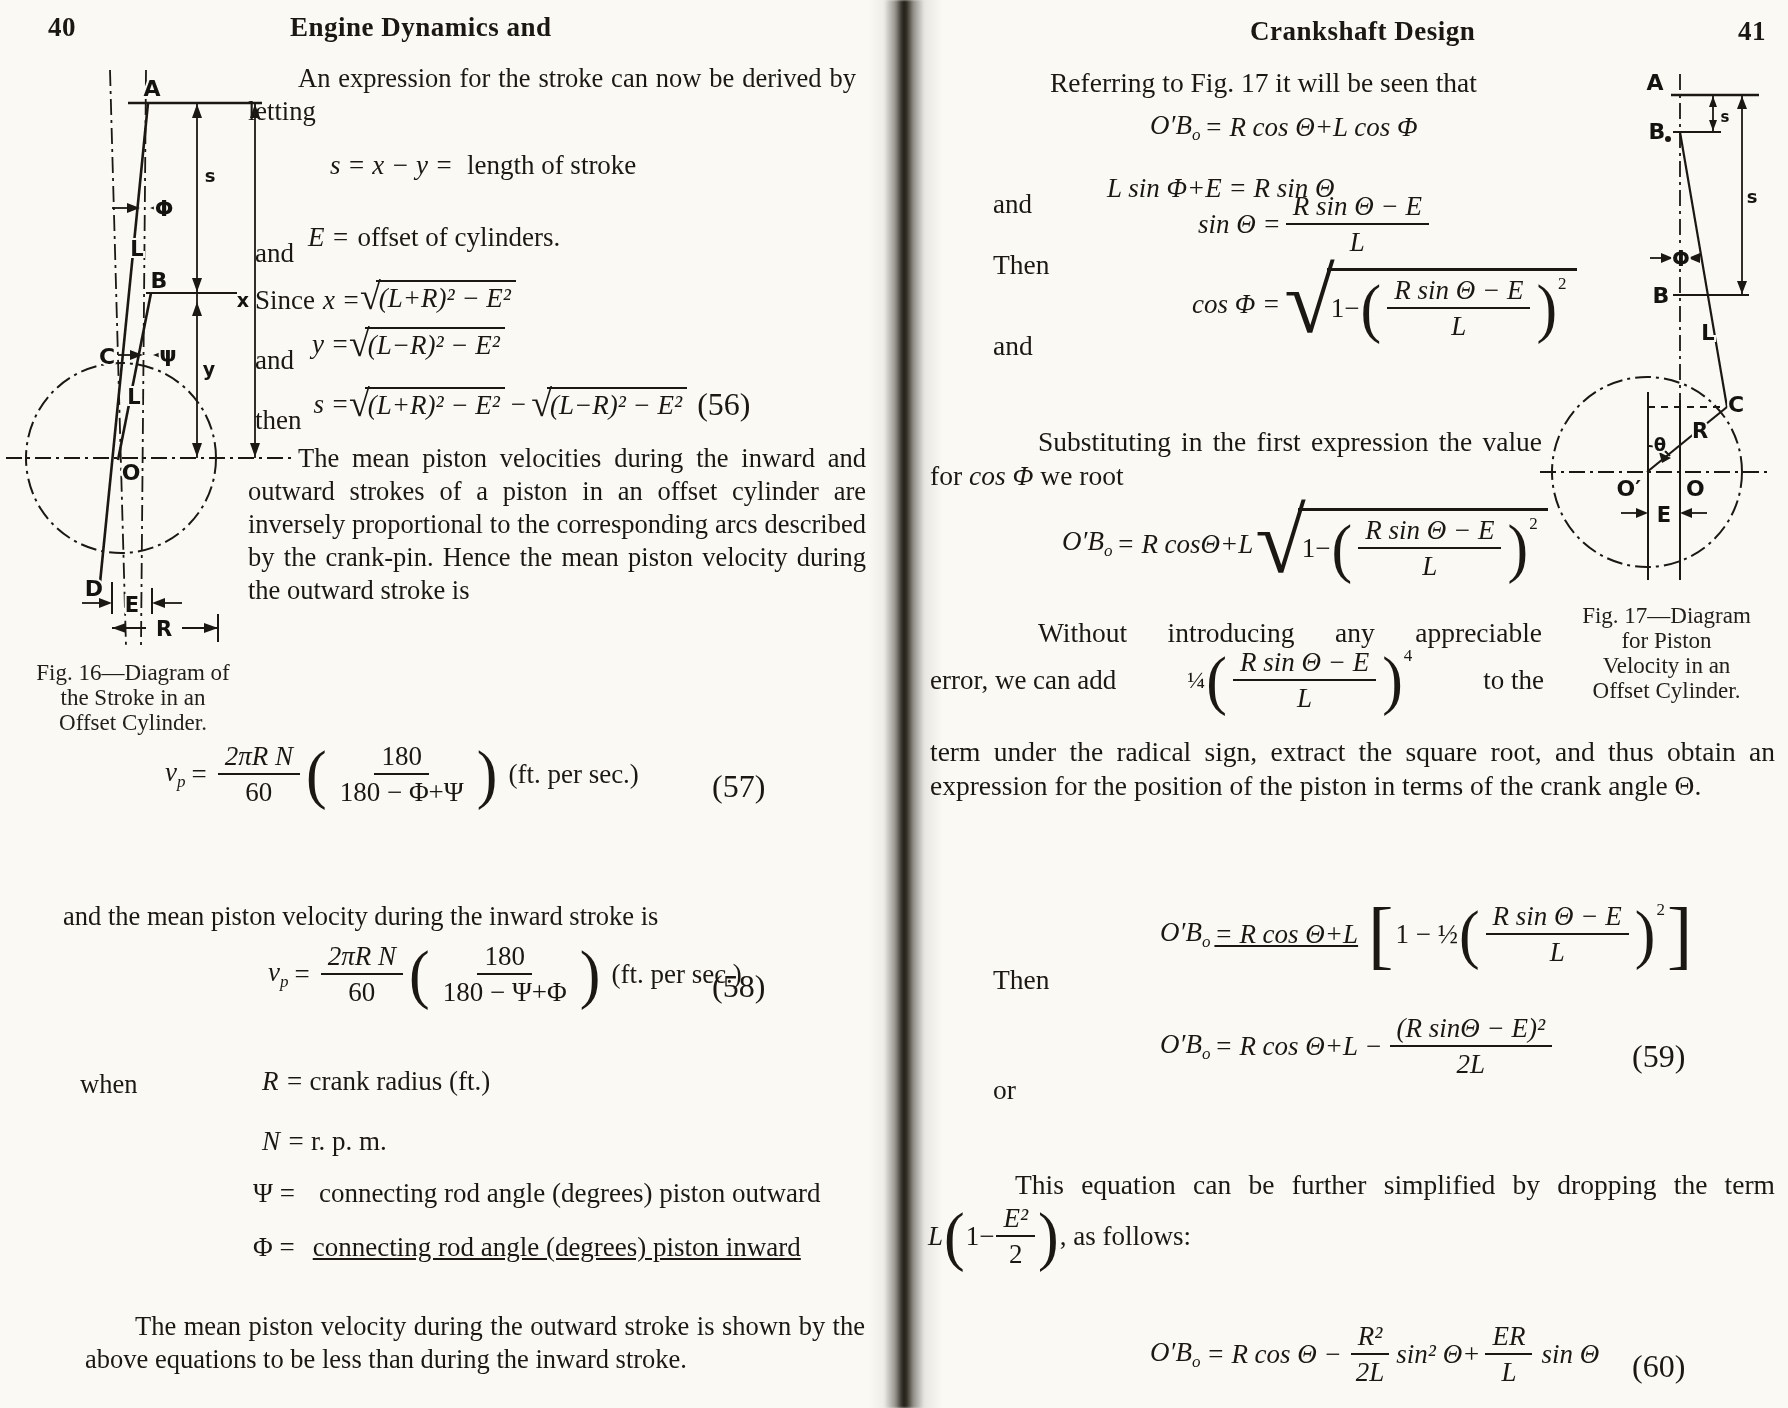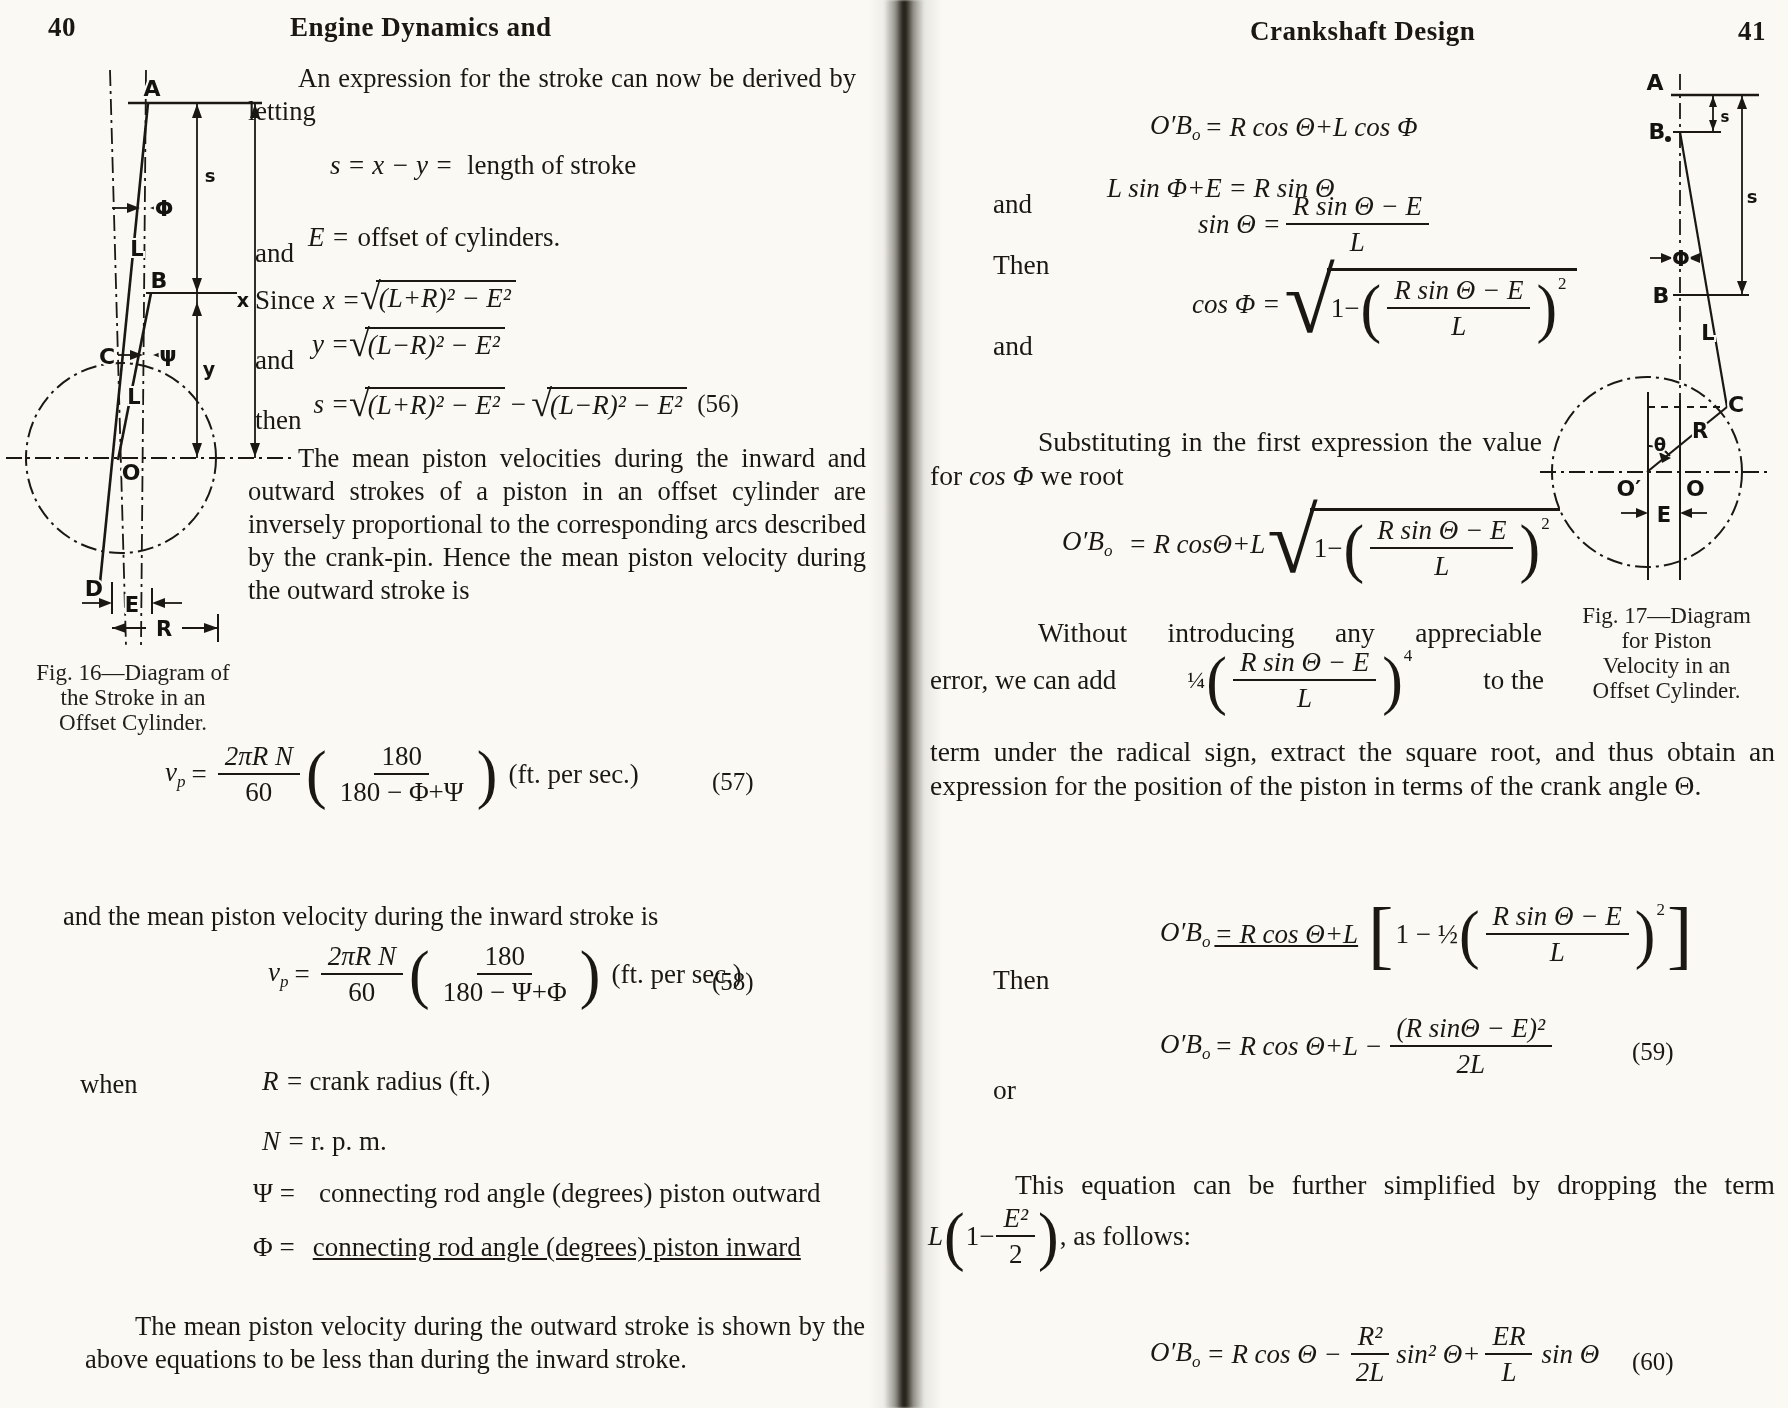--- a/index.html
+++ b/index.html
@@ -23,21 +23,21 @@
   .frac .fn{padding:0 7px 3px;border-bottom:2.4px solid #1b1813;line-height:1.05;}
   .frac .fd{padding:3px 7px 0;line-height:1.05;}
   .bp{font-size:62px;font-weight:400;line-height:.85;font-style:normal;transform:scaleY(1.06);margin:0 1px;}
   .bb{font-size:76px;font-weight:300;line-height:.8;font-style:normal;margin:0 2px;}
   .psup{font-size:17px;align-self:flex-start;margin-top:-2px;font-style:normal;}
   .sqrt{display:inline-flex;align-items:center;font-style:normal;}
   .rsx{font-size:92px;line-height:1;font-weight:400;margin-right:-8px;transform:translateY(-3px);}
   .rbody{display:inline-flex;align-items:center;border-top:3px solid #1b1813;padding:5px 10px 0 4px;}
   .sqrt.sm .rsx{font-size:38px;transform:translateY(-1px);margin-right:-5px;}
   .sqrt.sm .rbody{border-top:2.4px solid #1b1813;padding:1px 5px 0 3px;}
-  .eqno{font-size:25px;font-style:normal;}
+  .eqno{font-size:32px;font-style:normal;}
   .lead{font-style:normal;margin-top:33px;}
   
   .gutter{position:absolute;left:884px;top:0;width:40px;height:1408px;filter:blur(1.2px);
     background:linear-gradient(90deg,rgba(250,249,244,0) 0%,rgba(90,86,76,.55) 28%,#2b2822 46%,#242118 54%,rgba(90,86,76,.55) 74%,rgba(250,249,244,0) 100%);}
   .gutter2{position:absolute;left:868px;top:0;width:74px;height:1408px;
     background:linear-gradient(90deg,rgba(0,0,0,0) 0%,rgba(0,0,0,.10) 45%,rgba(0,0,0,.14) 55%,rgba(0,0,0,0) 100%);}
   svg text{font-family:"DejaVu Sans","Liberation Sans",sans-serif;font-weight:bold;fill:#15130f;
     paint-order:stroke;stroke:#faf9f4;stroke-width:4px;}
   svg .ln{stroke:#1b1813;fill:none;}
   svg .dd{stroke-dasharray:16 5 3 5;}
@@ -214,20 +214,21 @@
   <div class="abs eqrow" style="left:253px;top:1232px;">
     <span class="up">Φ =</span>
       <span class="up" style="margin-left:18px;text-decoration:underline;">connecting rod angle (degrees) piston inward</span>
   </div>
 
   <div class="abs lp just ind" style="left:85px;top:1310px;width:780px;">The mean piston velocity during the outward stroke is shown by the above equations to be less than during the inward stroke.</div>
 
   <div class="abs hdr" style="left:1250px;top:16px;">Crankshaft Design</div>
   <div class="abs hdr" style="left:1738px;top:16px;">41</div>
 
+  <div class="abs rp" style="left:1050px;top:66px;">Referring to Fig. 17 it will be seen that</div>
 
   <div class="abs eqrow" style="left:1150px;top:110px;">
     <span class="m"><span>O′B</span><sub class="ss">o</sub></span>
     <span class="m" style="margin-left:4px;">= R cos Θ+L cos Φ</span>
   </div>
 
   <div class="abs eqrow" style="left:993px;top:156px;">
     <span class="lead">and</span>
     <span class="m" style="margin-left:75px;">L sin Φ+E = R sin Θ</span>
   </div>
@@ -307,21 +308,21 @@
     <div>Velocity in an</div>
     <div>Offset Cylinder.</div>
   </div>
 
   <div class="abs rp just" style="left:930px;top:425px;width:612px;text-indent:108px;">
     <span>Substituting in the first expression the value for </span><i>cos Φ</i><span> we root</span>
   </div>
 
   <div class="abs eqrow" style="left:1062px;top:498px;">
     <span class="m"><span>O′B</span><sub class="ss">o</sub></span>
-    <span class="m" style="margin:0 2px 0 16px;font-style:italic;">= R cosΘ+L</span>
+    <span class="m" style="margin:0 2px 0 4px;font-style:italic;">= R cosΘ+L</span>
     <span class="sqrt">
       <span class="rsx">√</span>
       <span class="rbody">
         <span class="up">1−</span>
         <span class="bp">(</span>
         <span class="frac">
             <span class="fn m">R sin Θ − E</span>
             <span class="fd m">L</span>
           </span>
         <span class="bp">)</span>

